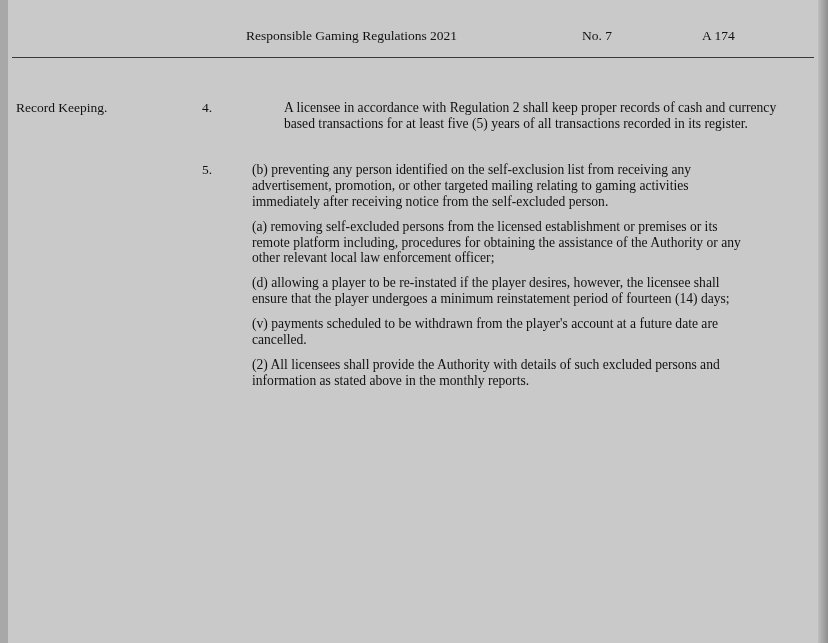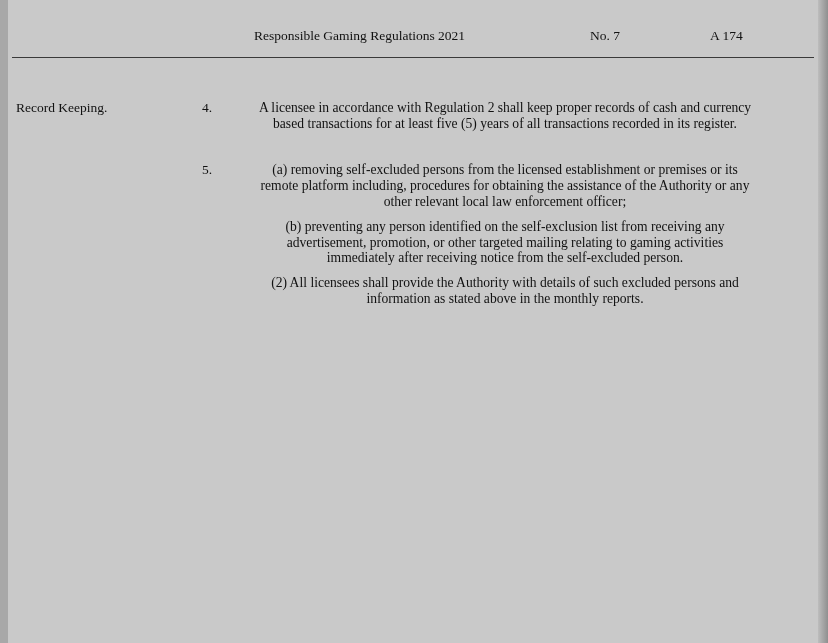--- a/index.html
+++ b/index.html
@@ -28,21 +28,21 @@
     background: #a8a8a8;
   }
   .edge-right {
     position: absolute;
     right: 0; top: 0;
     width: 10px; height: 643px;
     background: linear-gradient(to right, #bdbdbd, #8f8f8f);
   }
   .header {
     position: absolute;
-    left: 12px;
+    left: 4px;
     right: 14px;
     top: 28px;
     height: 26px;
     font-size: 13.5px;
     color: #111;
   }
   .header .hdr-title {
     position: absolute;
     left: 242px;
     top: 0;
@@ -98,21 +98,20 @@
   .content {
     margin-left: 252px;
     width: 506px;
     font-size: 13.6px;
     line-height: 1.17;
     color: #111;
     text-align: left;
   }
   .para {
     margin: 0 0 9px 0;
-    text-align: center;
   }
   .para:last-child {
     margin-bottom: 0;
   }
 </style>
 </head>
 <body>
 
 <div class="page">
 
@@ -122,31 +121,33 @@
   <div class="header">
     <span class="hdr-title">Responsible Gaming Regulations 2021</span>
     <span class="hdr-no">No. 7</span>
     <span class="hdr-page">A 174</span>
   </div>
 
   <div class="rule"></div>
 
   <div class="body">
 
-    <div class="section" style="min-height:52px;">
+    <div class="section" style="min-height:52px;padding-left:32px;">
       <div class="marginal">Record Keeping.</div>
       <div class="num">4.</div>
       <div class="content">
         <p class="para">A licensee in accordance with Regulation 2 shall keep proper records of cash and currency based transactions for at least five (5) years of all transactions recorded in its register.</p>
       </div>
     </div>
 
     <div class="section">
       <div class="num">5.</div>
       <div class="content">
+        <p class="para">(b) preventing any person identified on the self-exclusion list from receiving any advertisement, promotion, or other targeted mailing relating to gaming activities immediately after receiving notice from the self-excluded person.</p>
         <p class="para">(a) removing self-excluded persons from the licensed establishment or premises or its remote platform including, procedures for obtaining the assistance of the Authority or any other relevant local law enforcement officer;</p>
-        <p class="para">(b) preventing any person identified on the self-exclusion list from receiving any advertisement, promotion, or other targeted mailing relating to gaming activities immediately after receiving notice from the self-excluded person.</p>
+        <p class="para">(d) allowing a player to be re-instated if the player desires, however, the licensee shall ensure that the player undergoes a minimum reinstatement period of fourteen (14) days;</p>
+        <p class="para">(v) payments scheduled to be withdrawn from the player's account at a future date are cancelled.</p>
         <p class="para">(2) All licensees shall provide the Authority with details of such excluded persons and information as stated above in the monthly reports.</p>
       </div>
     </div>
 
   </div>
 </div>
 
 </body></html>

